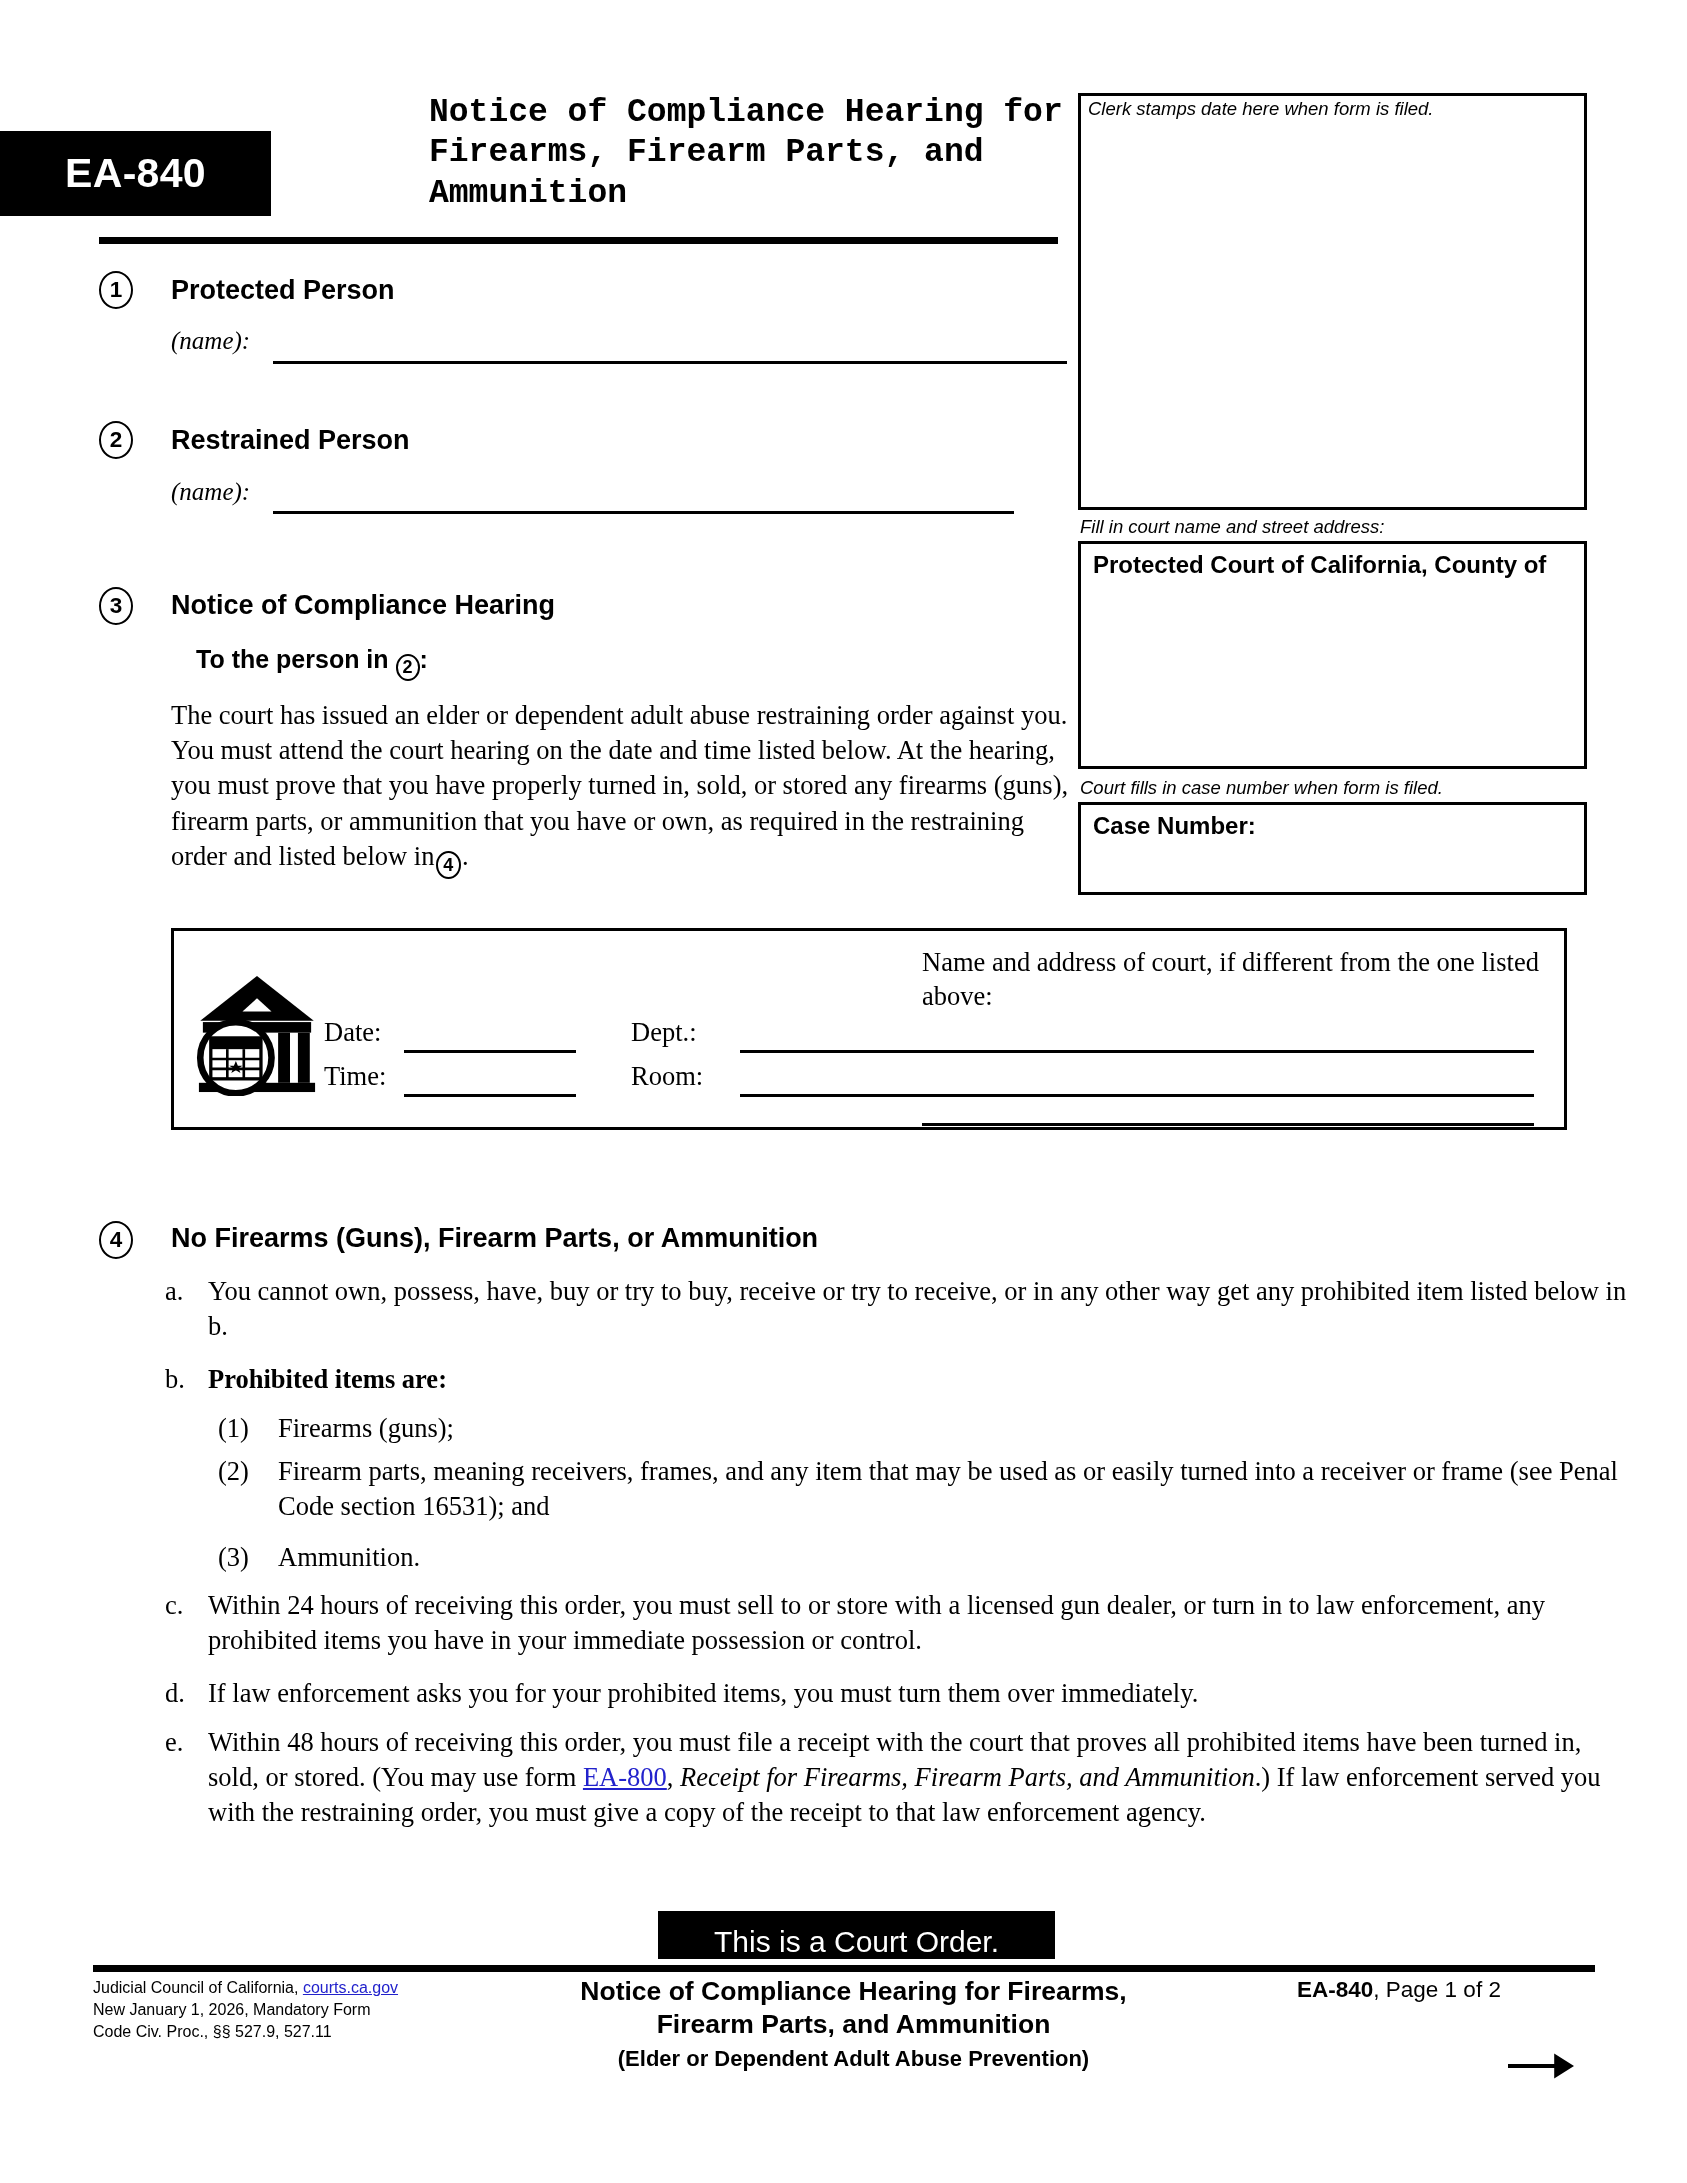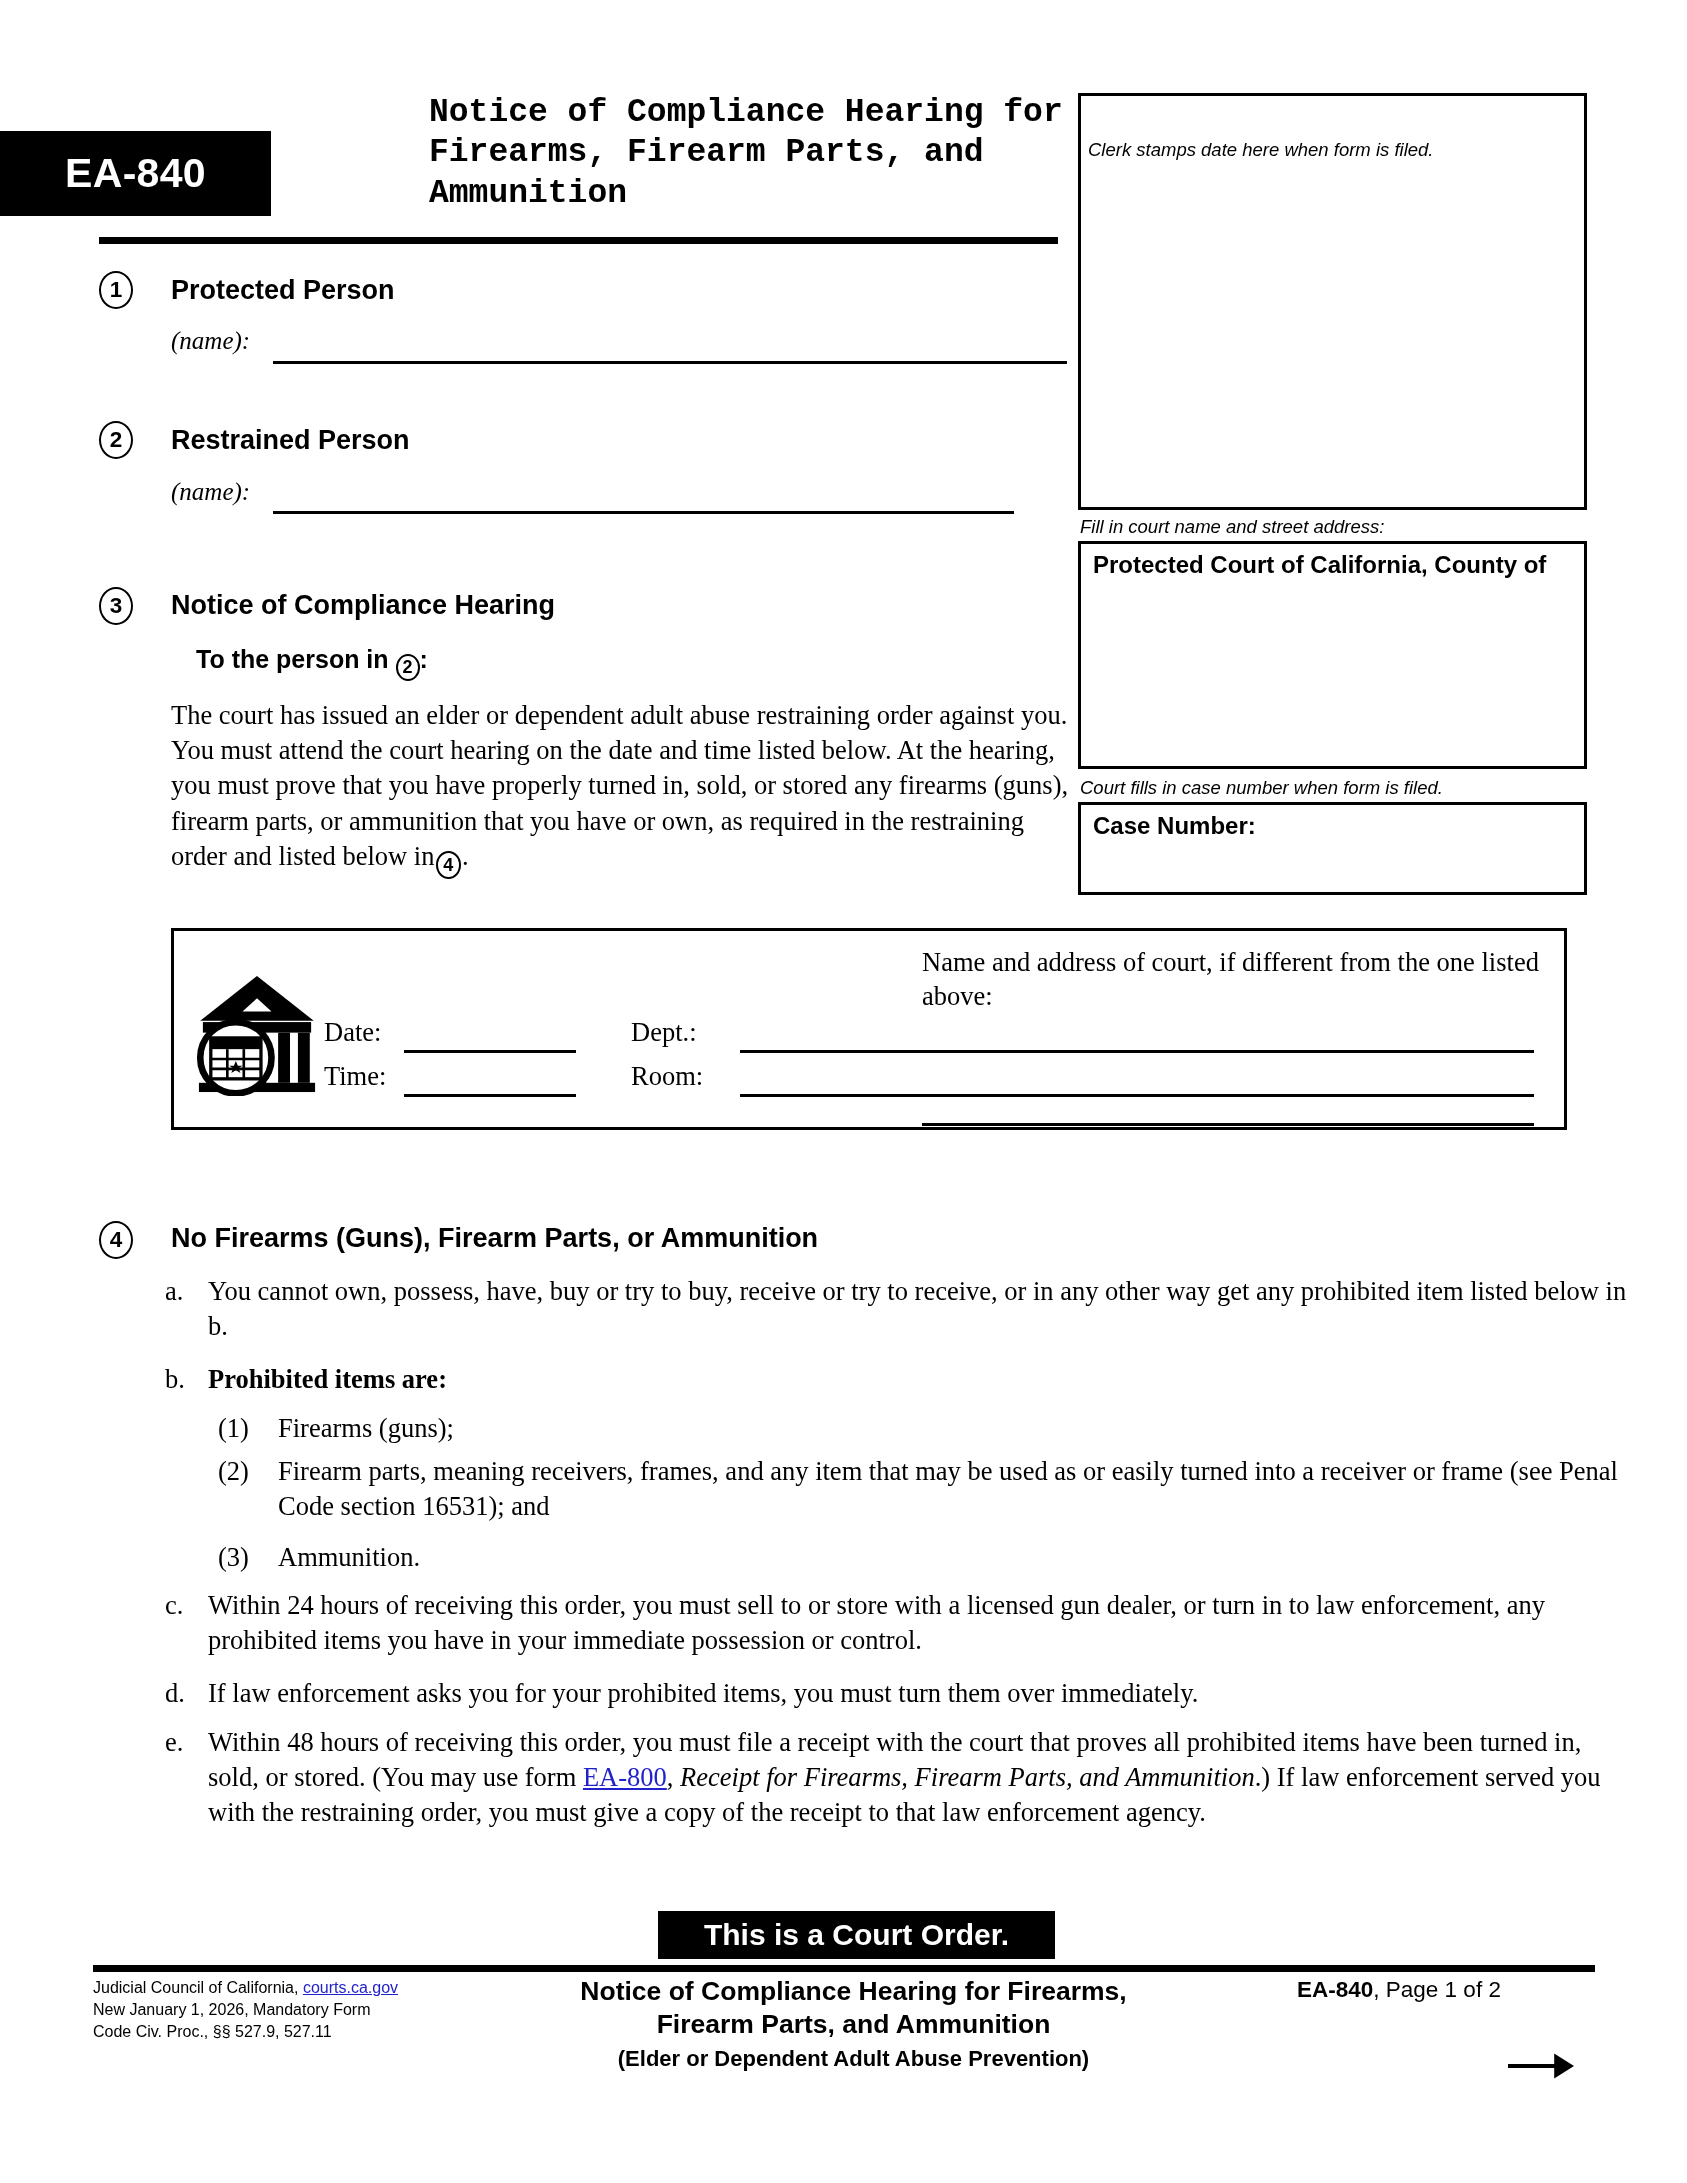--- a/index.html
+++ b/index.html
@@ -172,24 +172,24 @@
   .item .bd { display: block; }
 
   
   #court-order-banner {
     position: absolute;
     left: 658px; top: 1911px;
     width: 397px; height: 48px;
     background: #000;
     color: #fff;
     font-family: "Liberation Sans", sans-serif;
-    font-weight: bold;
+    font-weight: normal;
     font-size: 30px;
     display: flex;
-    align-items: center;
+    align-items: flex-end;
     justify-content: center;
   }
 
   
   #footer-rule {
     position: absolute;
     left: 93px; top: 1965px;
     width: 1502px; height: 7.3px;
     background: #000;
   }
@@ -266,21 +266,21 @@
   </div>
 
   <div id="form-title">
     <div>Notice of Compliance Hearing for</div>
     <div>Firearms, Firearm Parts, and</div>
     <div>Ammunition</div>
   </div>
 
   <div id="header-rule"></div>
 
-  <div class="rc-note" style="left:1088px; top:98px; width:476px;margin-top:41px;">Clerk stamps date here when form is filed.</div>
+  <div class="rc-note" style="left:1088px; top:98px; width:476px;">Clerk stamps date here when form is filed.</div>
   <div class="rc-box" style="left:1078px; top:93px; width:509px; height:417px;"></div>
 
   <div class="rc-note" style="left:1080px; top:516px; width:503px;">Fill in court name and street address:</div>
   <div class="rc-box" style="left:1078px; top:541px; width:509px; height:228px;">
     <div class="rc-box-title">Protected Court of California, County of</div>
   </div>
 
   <div class="rc-note" style="left:1080px; top:777px; width:503px;">Court fills in case number when form is filed.</div>
   <div class="rc-box" style="left:1078px; top:802px; width:509px; height:93px;">
     <div class="rc-box-title">Case Number:</div>

